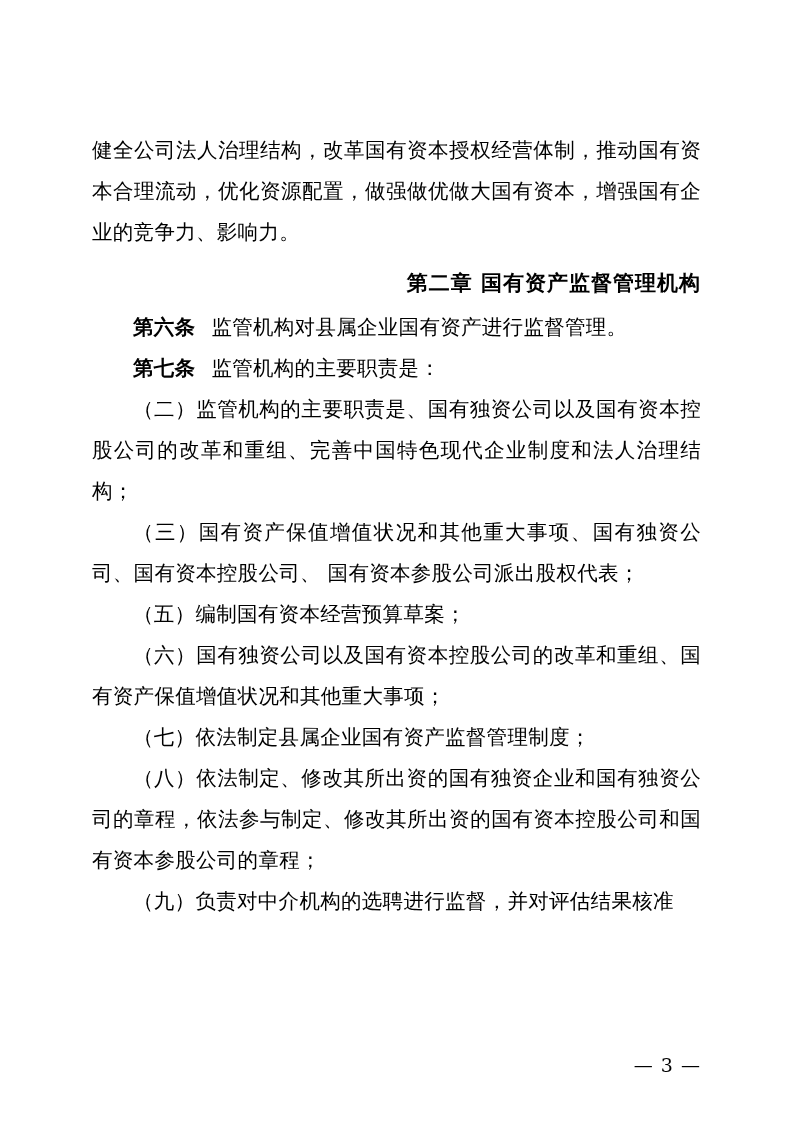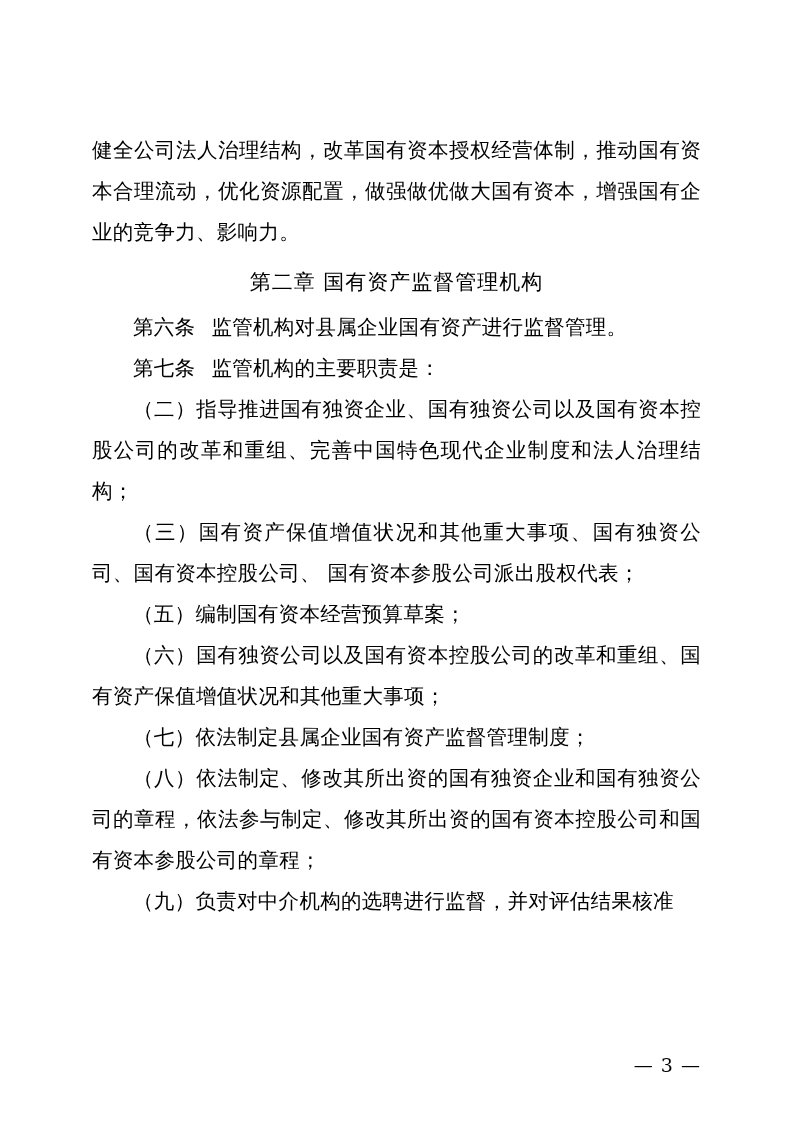--- a/index.html
+++ b/index.html
@@ -33,32 +33,32 @@
   }
   .para {
     margin: 0;
     text-indent: 0;
   }
   .para.indent2 {
     text-indent: 41px;
   }
   .chapter-title {
     font-size: 21px;
-    font-weight: normal;
-    text-align: center;
+    font-weight: bold;
+    text-align: right;
     line-height: 41px;
     margin: 9px 0 4px 0;
     letter-spacing: 1px;
   }
   .article {
     margin: 0;
     text-indent: 41px;
   }
   .article .art-num {
-    font-weight: normal;
+    font-weight: bold;
   }
   .article .art-gap {
     display: inline-block;
     width: 16px;
   }
   .footer {
     position: absolute;
     right: 92px;
     bottom: 58px;
     font-size: 19px;
@@ -77,21 +77,21 @@
     <h2 class="chapter-title">第二章 国有资产监督管理机构</h2>
 
     <p class="article">
       <span class="art-num">第六条</span><span class="art-gap"></span><span>监管机构对县属企业国有资产进行监督管理。</span>
     </p>
 
     <p class="article">
       <span class="art-num">第七条</span><span class="art-gap"></span><span>监管机构的主要职责是：</span>
     </p>
 
-    <p class="para indent2">（二）指导推进国有独资企业、国有独资公司以及国有资本控股公司的改革和重组、完善中国特色现代企业制度和法人治理结构；</p>
+    <p class="para indent2">（二）监管机构的主要职责是、国有独资公司以及国有资本控股公司的改革和重组、完善中国特色现代企业制度和法人治理结构；</p>
     <p class="para indent2">（三）国有资产保值增值状况和其他重大事项、国有独资公司、国有资本控股公司、 国有资本参股公司派出股权代表；</p>
     <p class="para indent2">（五）编制国有资本经营预算草案；</p>
     <p class="para indent2">（六）国有独资公司以及国有资本控股公司的改革和重组、国有资产保值增值状况和其他重大事项；</p>
     <p class="para indent2">（七）依法制定县属企业国有资产监督管理制度；</p>
     <p class="para indent2">（八）依法制定、修改其所出资的国有独资企业和国有独资公司的章程，依法参与制定、修改其所出资的国有资本控股公司和国有资本参股公司的章程；</p>
     <p class="para indent2">（九）负责对中介机构的选聘进行监督，并对评估结果核准</p>
 
   </div>
 
   <div class="footer">— 3 —</div>

